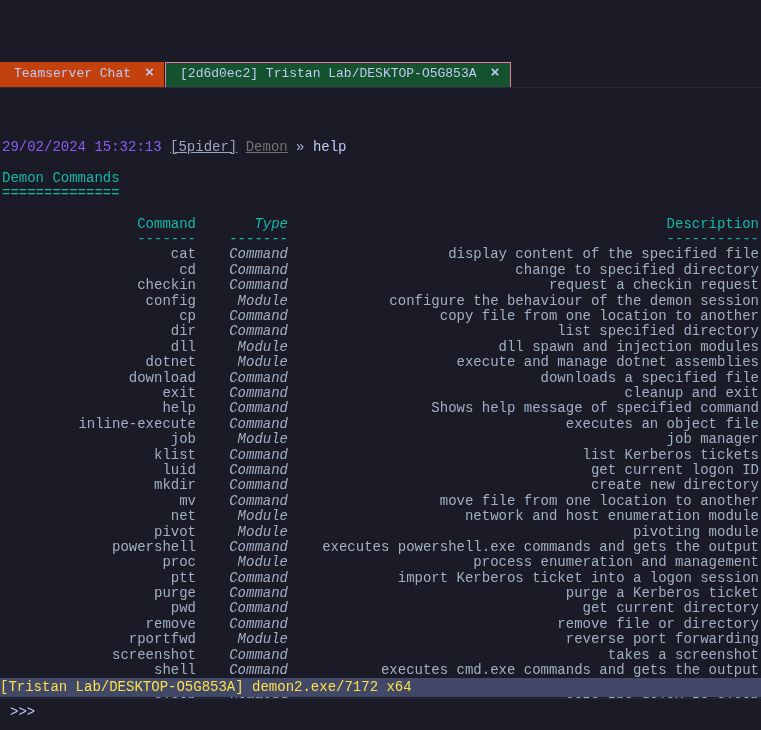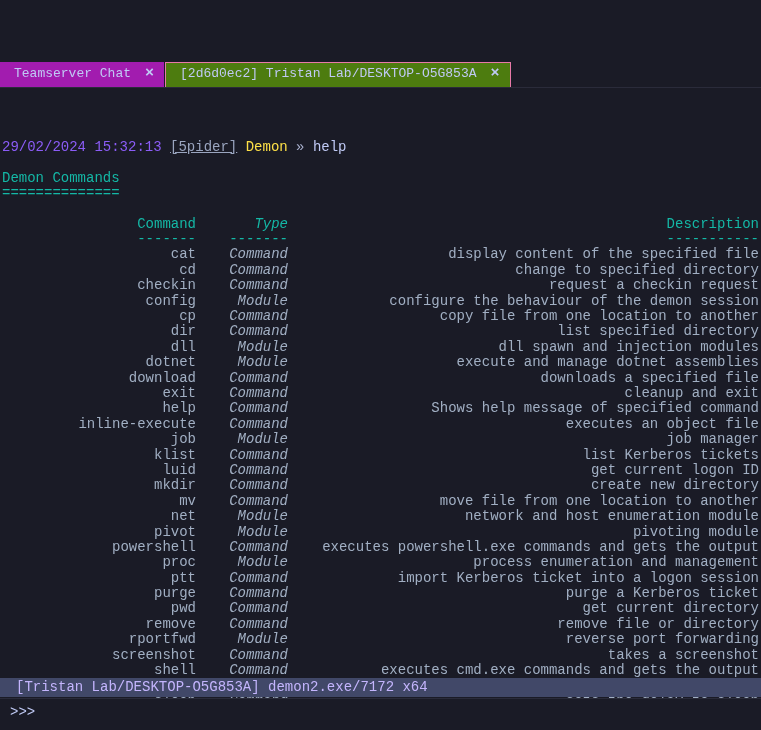--- a/index.html
+++ b/index.html
@@ -18,62 +18,62 @@
     display: flex;
     background: #1a1b26;
     border-bottom: 1px solid #2a2b3a;
     height: 26px;
     align-items: stretch;
   }
   .tab {
     display: flex;
     align-items: center;
     padding: 0 10px 0 14px;
-    background: #a21caf;
+    background: #c2410c;
     border-right: 1px solid #1a1b26;
     color: #c0caf5;
     font-size: 13px;
     cursor: pointer;
     gap: 14px;
     white-space: nowrap;
   }
   .tab.active {
-    background: #4d7c0f;
+    background: #14532d;
     border: 1px solid #e879a8;
     border-bottom: none;
   }
   .tab .close {
     font-size: 15px;
     color: #c0caf5;
     cursor: pointer;
     font-weight: bold;
   }
   .terminal {
     padding: 6px 2px 2px 2px;
     color: #a1afc3;
   }
   .ts { color: #8b5cf6; }
   .spider { color: #9aa5bf; text-decoration: underline; }
-  .demon-link { color: #fde047; cursor: pointer; }
+  .demon-link { color: #737373; text-decoration: underline; cursor: pointer; }
   .arrow { color: #aab2d0; }
   .cmdtext { color: #c0caf5; }
   .row { display: flex; text-align: right; }
   .col1 { width: 180px; flex-shrink: 0; }
   .col2 { width: 92px; flex-shrink: 0; font-style: italic; }
   .col3 { flex: 1; }
   .heading { color: #14b8a6; }
   .cmdlist { padding-left: 14px; }
   .status-bar {
     position: absolute;
     top: 678px;
     left: 0;
     right: 0;
     background: #414868;
-    color: #c4b5fd;
-    padding: 2px 16px;
+    color: #fde047;
+    padding: 2px 0;
     font-size: 14px;
   }
   .input-bar {
     position: absolute;
     top: 698px;
     left: 0;
     right: 0;
     background: #1a1b26;
     padding: 4px 6px;
     border-top: 1px solid #2a2b3a;

